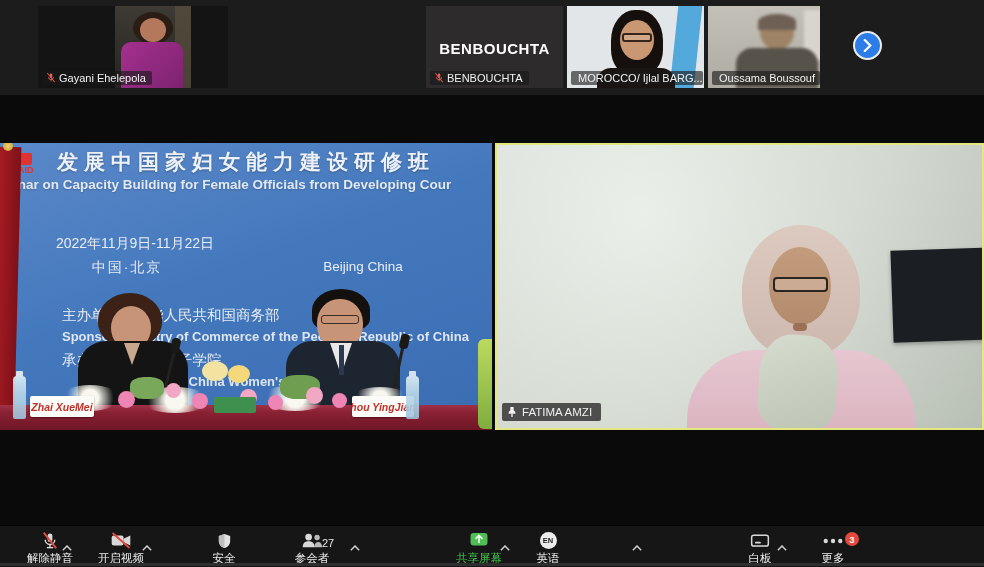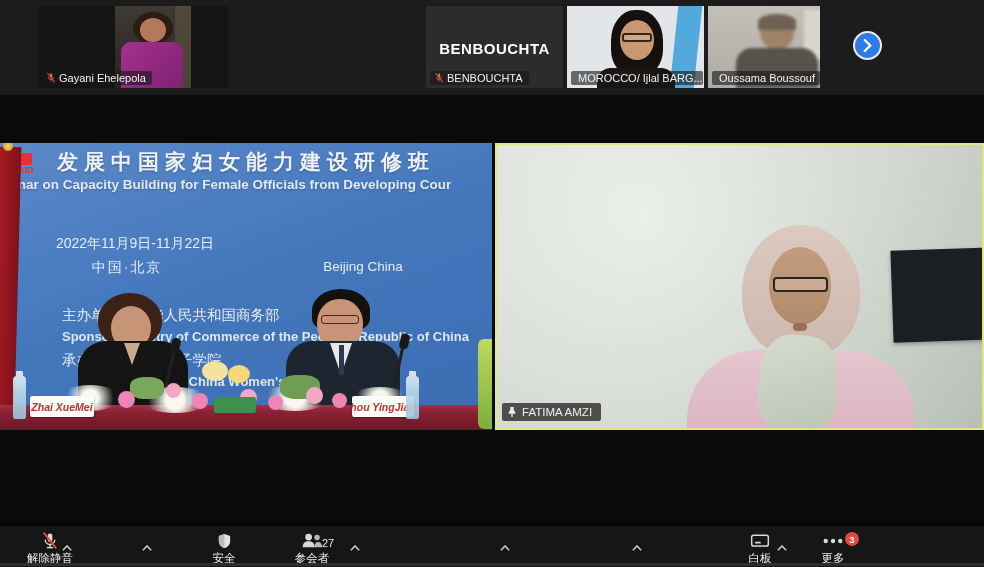--- a/index.html
+++ b/index.html
@@ -241,20 +241,30 @@
             <line x1="8" y1="21" x2="16" y2="21" stroke="#d9d9d9" stroke-width="1.8"></line>
             <line x1="4" y1="2" x2="20" y2="22" stroke="#e04a43" stroke-width="2.4"></line>
           </svg>
         </div>
       <div class="lb">解除静音</div>
     </div>
     <span class="chev" style="left:62px;"><svg width="10" height="7" viewBox="0 0 12 8">
           <path d="M1 6 L6 1 L11 6" stroke="#cfcfcf" stroke-width="1.8" fill="none"></path>
         </svg></span>
 
+    <div class="tbi" style="left:89px;">
+      <div class="ic">
+          <svg width="22" height="17" viewBox="0 0 26 20">
+            <rect x="2" y="4" width="14" height="12" rx="2.5" fill="#d9d9d9"></rect>
+            <path d="M16 8 l8-4 v12 l-8-4 z" fill="#d9d9d9"></path>
+            <line x1="3" y1="1" x2="23" y2="19" stroke="#e04a43" stroke-width="2.4"></line>
+          </svg>
+        </div>
+      <div class="lb">开启视频</div>
+    </div>
     <span class="chev" style="left:142px;"><svg width="10" height="7" viewBox="0 0 12 8">
           <path d="M1 6 L6 1 L11 6" stroke="#cfcfcf" stroke-width="1.8" fill="none"></path>
         </svg></span>
 
     <div class="tbi" style="left:280px;">
       <div class="ic">
           <svg width="22" height="17" viewBox="0 0 26 20">
             <circle cx="9" cy="6" r="4" fill="#d9d9d9"></circle>
             <path d="M2 18 c0-5 3-7 7-7 s7 2 7 7 z" fill="#d9d9d9"></path>
             <circle cx="19" cy="6.5" r="3.2" fill="#b9b9b9"></circle>
@@ -272,24 +282,39 @@
           </svg>
         </div>
       <div class="lb">安全</div>
     </div>
     <span class="count" style="left:322px;">27</span>
     <span class="chev" style="left:350px;"><svg width="10" height="7" viewBox="0 0 12 8">
           <path d="M1 6 L6 1 L11 6" stroke="#cfcfcf" stroke-width="1.8" fill="none"></path>
         </svg></span>
 
 
+    <div class="tbi" style="left:447px;">
+      <div class="ic">
+          <svg width="22" height="17" viewBox="0 0 26 20">
+            <rect x="3" y="1" width="20" height="15" rx="3.5" fill="#4fbe57"></rect>
+            <path d="M13 4 L13 12 M13 4 L9.5 7.5 M13 4 L16.5 7.5" stroke="#eafbe8" stroke-width="2" fill="none" stroke-linecap="round"></path>
+          </svg>
+        </div>
+      <div class="lb green-lb">共享屏幕</div>
+    </div>
     <span class="chev" style="left:500px;"><svg width="10" height="7" viewBox="0 0 12 8">
           <path d="M1 6 L6 1 L11 6" stroke="#cfcfcf" stroke-width="1.8" fill="none"></path>
         </svg></span>
 
+    <div class="tbi" style="left:516px;">
+      <div class="ic">
+          <div class="en-circle">EN</div>
+        </div>
+      <div class="lb">英语</div>
+    </div>
 
     <span class="chev" style="left:632px;"><svg width="10" height="7" viewBox="0 0 12 8">
           <path d="M1 6 L6 1 L11 6" stroke="#cfcfcf" stroke-width="1.8" fill="none"></path>
         </svg></span>
 
 
     <div class="tbi" style="left:728px;">
       <div class="ic">
           <svg width="20" height="16" viewBox="0 0 24 18">
             <rect x="2" y="2" width="20" height="13" rx="2.5" stroke="#d9d9d9" stroke-width="1.8" fill="none"></rect>

